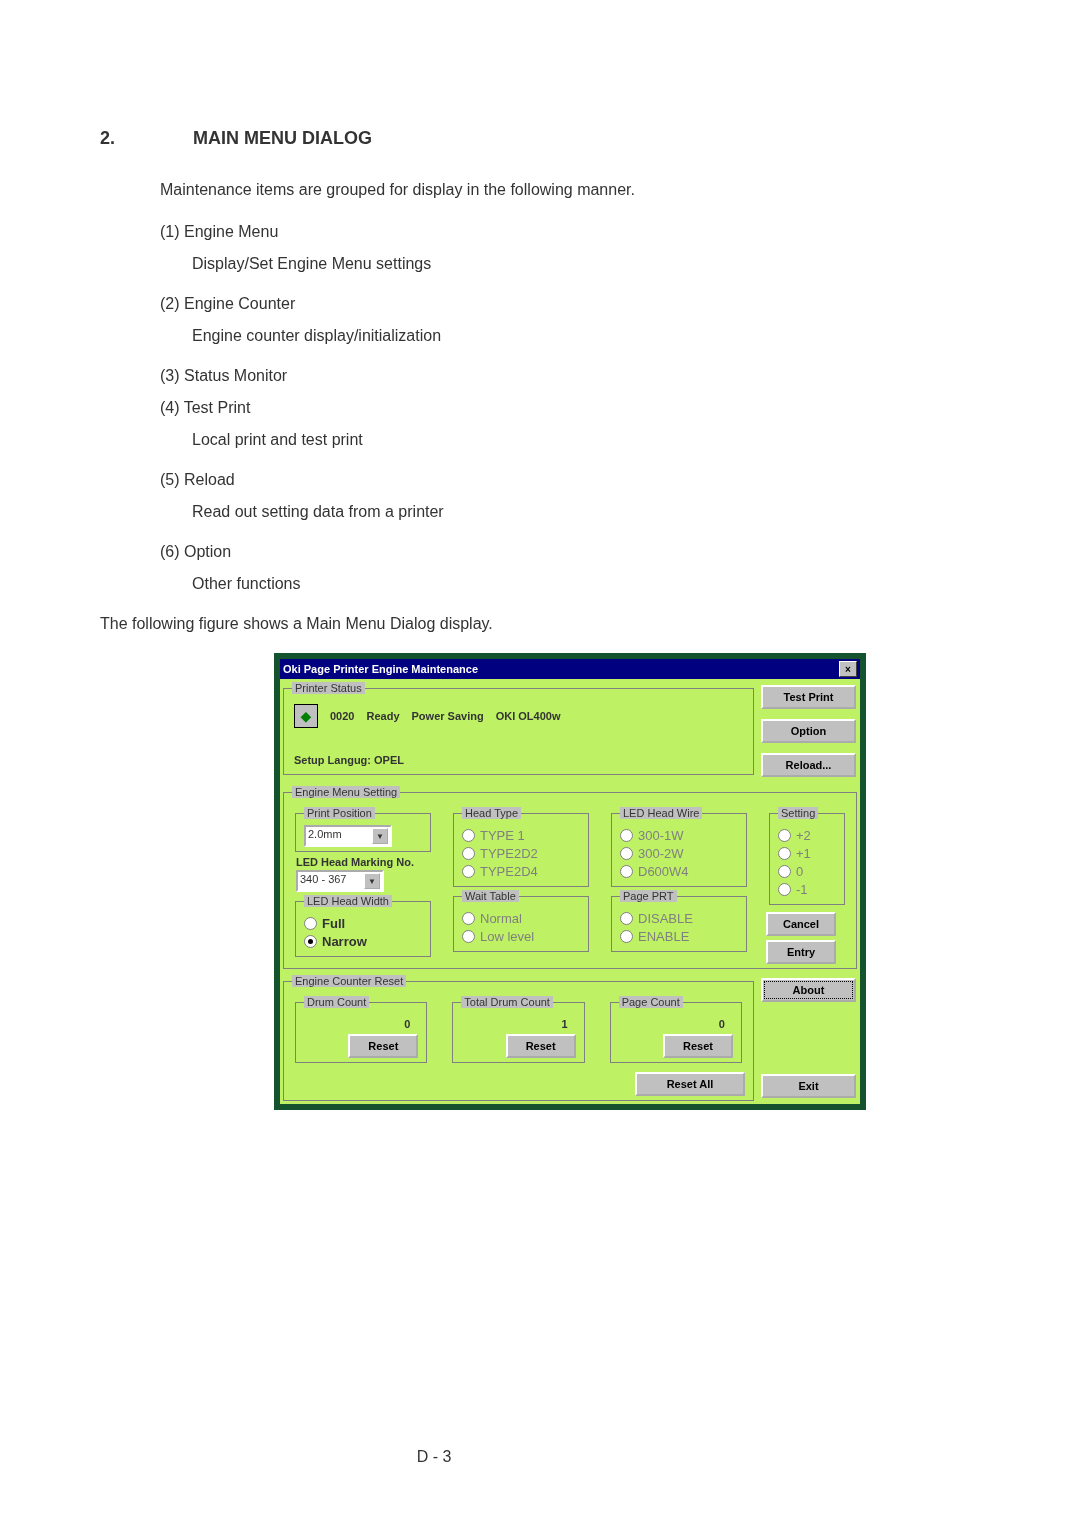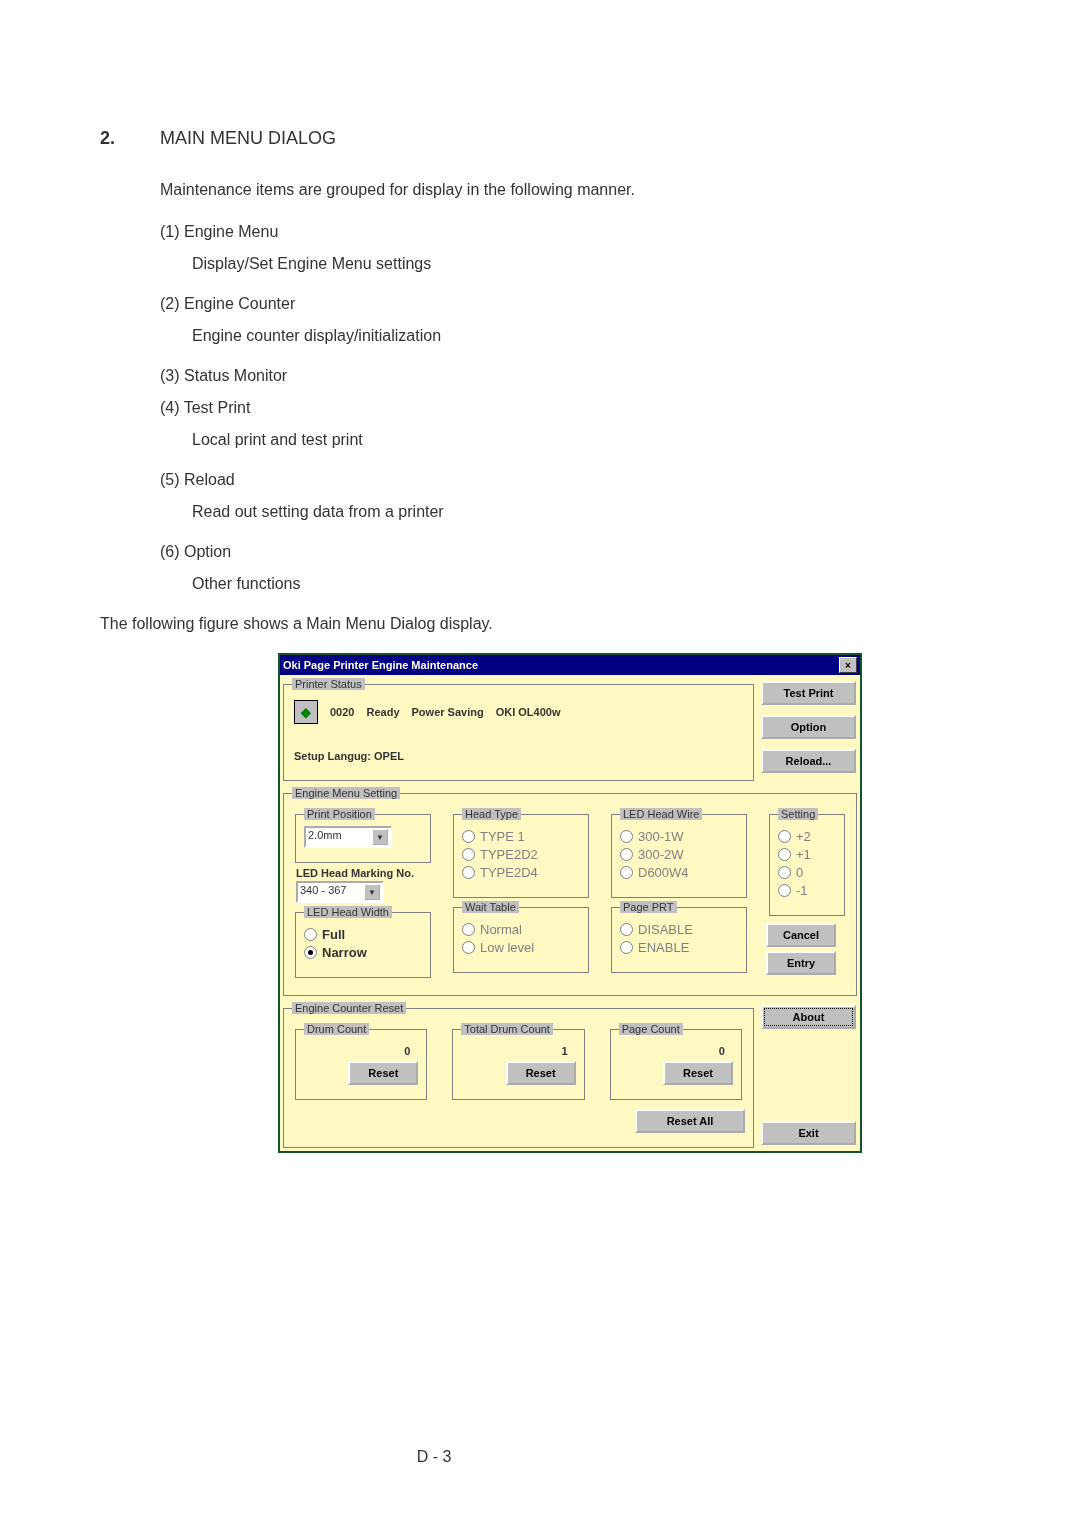--- a/index.html
+++ b/index.html
@@ -1,28 +1,28 @@
 <!DOCTYPE html>
 <html><head>
 <meta charset="utf-8">
 <style>
 body{margin:0;background:#fff;font-family:Arial,Helvetica,sans-serif;color:#333;width:1080px;height:1526px;position:relative}
 .page{padding:128px 100px 0 100px}
 .sec-num{font-weight:bold;font-size:18px;position:absolute;left:100px}
-.sec-title{font-weight:normal;font-size:18px;margin-left:60px;margin-bottom:30px}
+.sec-title{font-weight:bold;font-size:18px;margin-left:93px;margin-bottom:30px}
 .body-text{font-size:16px;margin-left:60px;margin-bottom:22px;line-height:1.4}
 .list{margin-left:60px;font-size:16px}
 .list-item{margin-bottom:14px}
 .list-sub{margin-left:32px;margin-bottom:22px}
 .final-p{font-size:16px;margin-left:0;margin-top:10px;margin-bottom:20px}
 .dialog-wrap{display:flex;justify-content:center;margin-left:60px}
-.dialog{width:580px;background:#fef9c3;border:2px solid #14532d;font-family:"MS Sans Serif",Tahoma,Arial,sans-serif;font-size:11px}
+.dialog{width:580px;background:#bef264;border:6px solid #14532d;font-family:"MS Sans Serif",Tahoma,Arial,sans-serif;font-size:11px}
 .titlebar{background:#000080;color:#fff;display:flex;justify-content:space-between;align-items:center;padding:2px 3px;font-weight:bold;font-size:11px}
 .titlebar .cx{background:#c0c0c0;color:#000;width:16px;height:14px;display:flex;align-items:center;justify-content:center;border:1px solid #fff;border-right-color:#404040;border-bottom-color:#404040;font-size:10px;cursor:pointer}
-fieldset.group{border:1px solid #808080;margin:3px;padding:6px 8px 14px 8px;position:relative}
+fieldset.group{border:1px solid #808080;margin:3px;padding:6px 8px 4px 8px;position:relative}
 fieldset.group>legend,fieldset.win>legend{font-size:11px;padding:0 3px;background:#c0c0c0}
 .row{display:flex}
 .btn{background:#c0c0c0;border:2px outset #fff;padding:4px 10px;font-size:11px;font-weight:bold;min-width:72px;text-align:center;cursor:pointer;font-family:inherit}
 .rightcol{width:95px;display:flex;flex-direction:column;gap:10px;padding:6px 4px}
 .statusarea{flex:1}
 .statusline{display:flex;align-items:center;gap:12px;padding:4px 2px}
 .diamond{width:22px;height:22px;border:1px solid #000;background:#c0c0c0;display:flex;align-items:center;justify-content:center;font-size:14px;color:#008000}
 .bold{font-weight:bold}
 .langline{margin-top:18px;padding:4px 2px}
 .select{border:2px inset #fff;background:#fff;padding:1px 2px;font-size:11px;width:80px;display:flex;justify-content:space-between;align-items:flex-start}

